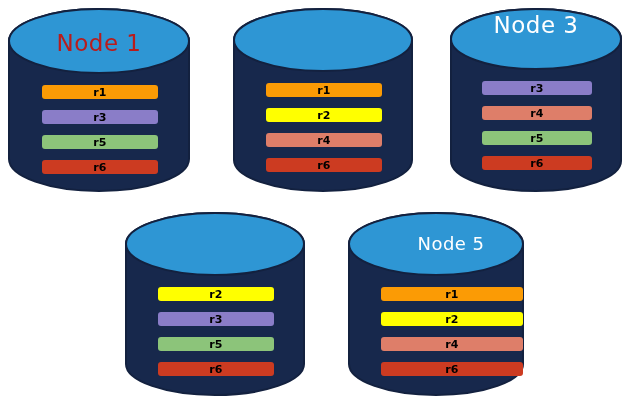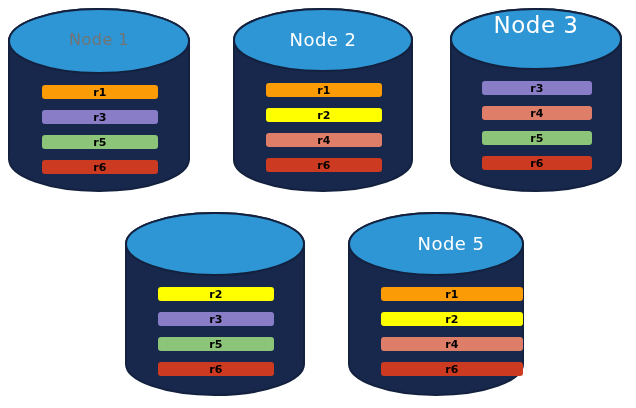--- a/index.html
+++ b/index.html
@@ -72,42 +72,41 @@
 </style>
 </head>
 <body>
 
 <div id="diagram">
     <div class="node" style="left: 8px; top: 8px; width: 182px; height: 184px;">
       <svg class="cyl-svg" width="182" height="184" viewBox="0 0 182 184">
         <path d="M 1 33 L 1 151 A 90 32 0 0 0 181 151 L 181 33 A 90 32 0 0 0 1 33 Z" fill="#17284c" stroke="#13213f" stroke-width="2"></path>
         <ellipse cx="91" cy="33" rx="90" ry="32" fill="#2e96d4" stroke="#13213f" stroke-width="2"></ellipse>
       </svg>
-      <div class="node-label" style="top: 22px; font-size: 16px; color: #737373;">Node  1</div>
+      <div class="node-label" style="top: 22px; font-size: 23px; color: #b91c1c;">Node  1</div>
       <div class="replica-stack" style="top: 77px; padding-left: 32px; padding-right: 32px; box-sizing: border-box; row-gap: 11px; height: 89px;">
         <div class="replica" style="background: rgb(251, 155, 5); height: 14px;">
           <span class="replica-label" style="color: rgb(0, 0, 0);">r1</span>
         </div>
         <div class="replica" style="background: rgb(138, 125, 200); height: 14px;">
           <span class="replica-label" style="color: rgb(0, 0, 0);">r3</span>
         </div>
         <div class="replica" style="background: rgb(140, 196, 122); height: 14px;">
           <span class="replica-label" style="color: rgb(0, 0, 0);">r5</span>
         </div>
         <div class="replica" style="background: rgb(204, 59, 33); height: 14px;">
           <span class="replica-label" style="color: rgb(0, 0, 0);">r6</span>
         </div>
       </div>
     </div>
     <div class="node" style="left: 233px; top: 8px; width: 180px; height: 184px;">
       <svg class="cyl-svg" width="180" height="184" viewBox="0 0 180 184">
         <path d="M 1 32 L 1 152 A 89 31 0 0 0 179 152 L 179 32 A 89 31 0 0 0 1 32 Z" fill="#17284c" stroke="#13213f" stroke-width="2"></path>
         <ellipse cx="90" cy="32" rx="89" ry="31" fill="#2e96d4" stroke="#13213f" stroke-width="2"></ellipse>
       </svg>
-      <div class="node-label" style="top: 21px; font-size: 18px; color: rgb(255, 255, 255);">Node  2</div>
       <div class="replica-stack" style="top: 75px; padding-left: 31px; padding-right: 31px; box-sizing: border-box; row-gap: 11px; height: 89px;">
         <div class="replica" style="background: rgb(251, 155, 5); height: 14px;">
           <span class="replica-label" style="color: rgb(0, 0, 0);">r1</span>
         </div>
         <div class="replica" style="background: rgb(255, 255, 0); height: 14px;">
           <span class="replica-label" style="color: rgb(0, 0, 0);">r2</span>
         </div>
         <div class="replica" style="background: rgb(222, 126, 105); height: 14px;">
           <span class="replica-label" style="color: rgb(0, 0, 0);">r4</span>
         </div>

